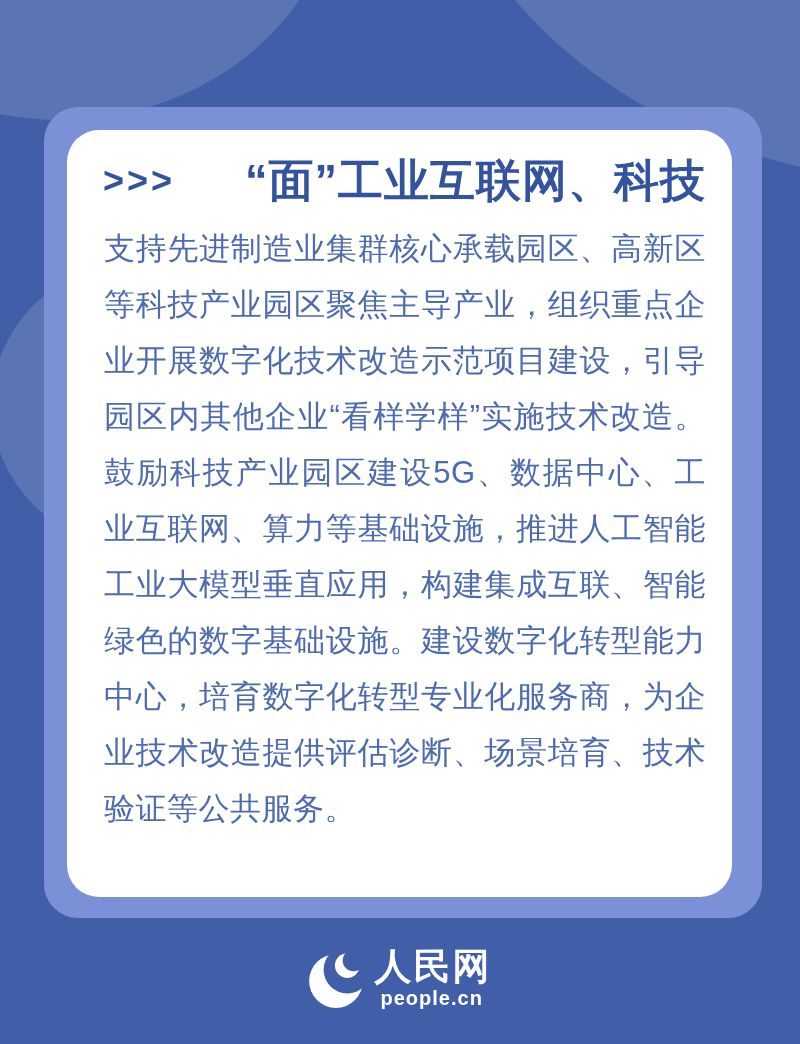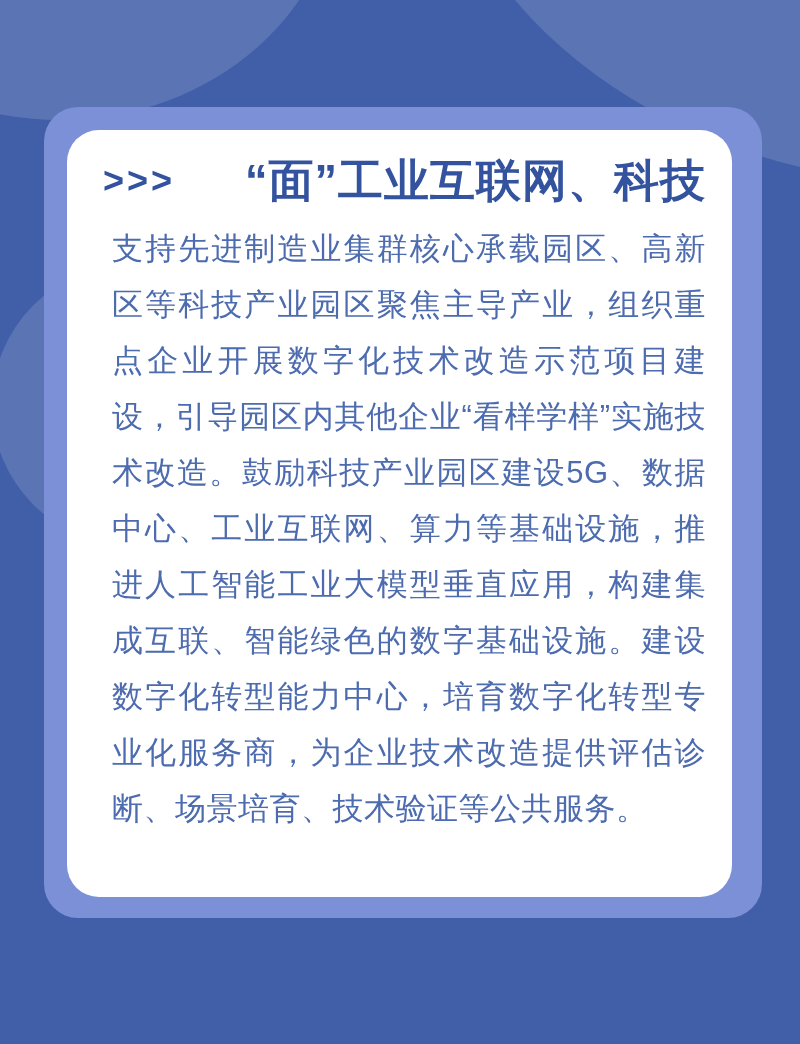--- a/index.html
+++ b/index.html
@@ -54,21 +54,21 @@
   }
   .title .chevrons{
     float:left;
     font-size:36px;
     font-weight:900;
     letter-spacing:3px;
     line-height:54px;
     margin-left:3px;
   }
   .body-text{
-    margin:13px 0 0 12px;
+    margin:13px 0 0 4px;
     color:var(--c-body_text);
     font-size:31px;
     line-height:56px;
     text-align:justify;
     letter-spacing:0.5px;
   }
   
   .footer{
     position:absolute;z-index:2;
     left:0;top:938px;width:800px;height:80px;
@@ -106,14 +106,28 @@
 
   <div class="card">
     <div class="title">
       <div class="title-line">
         <span class="chevrons">&gt;&gt;&gt;</span><span>“面”工业互联网、科技</span>
       </div>
     </div>
     <p class="body-text">支持先进制造业集群核心承载园区、高新区等科技产业园区聚焦主导产业，组织重点企业开展数字化技术改造示范项目建设，引导园区内其他企业“看样学样”实施技术改造。鼓励科技产业园区建设5G、数据中心、工业互联网、算力等基础设施，推进人工智能工业大模型垂直应用，构建集成互联、智能绿色的数字基础设施。建设数字化转型能力中心，培育数字化转型专业化服务商，为企业技术改造提供评估诊断、场景培育、技术验证等公共服务。</p>
   </div>
 
+  <div class="footer">
+    <div class="logo">
+      <svg class="logo-icon" viewBox="0 0 54 62" aria-hidden="true">
+        <circle cx="26" cy="34" r="26" style="fill:var(--c-logo)"></circle>
+        <circle cx="37" cy="23" r="23" style="fill:var(--c-background)"></circle>
+        <circle cx="37" cy="19" r="12" style="fill:var(--c-logo)"></circle>
+        <circle cx="43" cy="14" r="10.5" style="fill:var(--c-background)"></circle>
+      </svg>
+      <div class="logo-texts">
+        <span class="logo-cn">人民网</span>
+        <span class="logo-en">people.cn</span>
+      </div>
+    </div>
+  </div>
 
 </div>
 
 </body></html>

